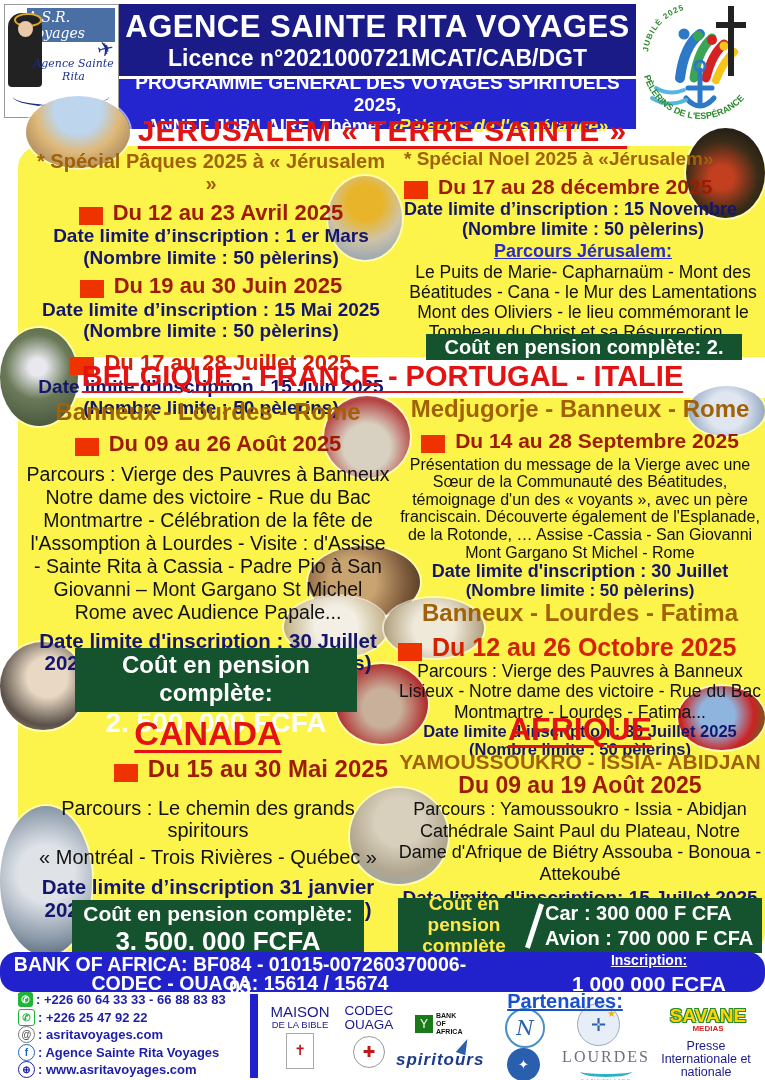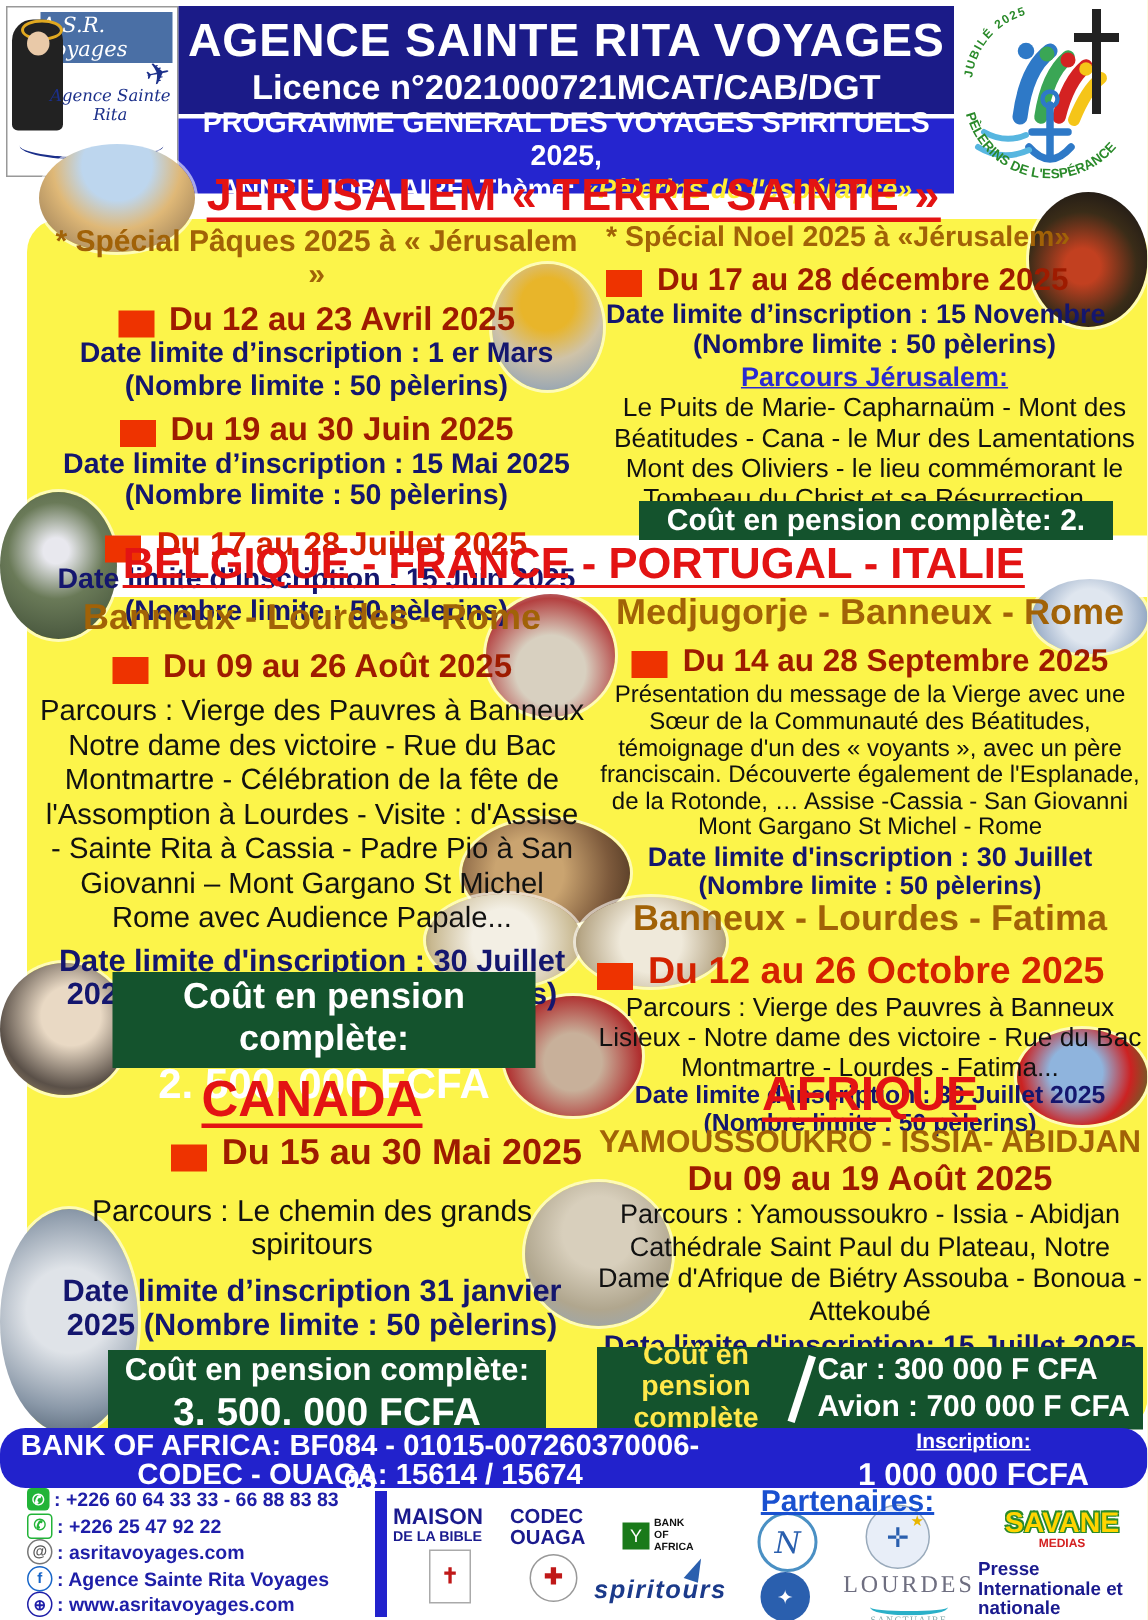--- a/index.html
+++ b/index.html
@@ -86,21 +86,21 @@
   .ic-wa{background:#22b438;color:#fff;}
   .ic-ph{background:#fff;border:1px solid #22b438;color:#22b438;}
   .ic-at{background:#fff;border:1px solid #777;color:#555;border-radius:50%;}
   .ic-fb{background:#fff;color:#1866c8;border:1px solid #1866c8;border-radius:50%;}
   .ic-gl{background:#fff;color:#1e1ea8;border:1px solid #1e1ea8;border-radius:50%;}
 
   .vdivider{left:250px;top:994px;width:8px;height:84px;background:#2222cc;}
   .partenaires{left:495px;top:990px;width:140px;text-align:center;color:#1950d0;font-size:20px;
                font-weight:bold;text-decoration:underline;}
 
-  .plogo-txt{color:#1a1a8e;font-weight:bold;line-height:1.05;}
+  .plogo-txt{color:#1a1a8e;font-weight:normal;text-align:center;line-height:1.05;}
   .mdb{left:262px;top:1004px;width:76px;}
   .mdb .m1{font-size:15px;} .mdb .m2{font-size:9.5px;}
   .mdb-box{width:26px;height:34px;margin:3px auto 0;background:#fff;border:1px solid #aaa;
            display:flex;align-items:center;justify-content:center;color:#c01818;font-size:14px;}
   .cod{left:340px;top:1004px;width:58px;}
   .cod .m1,.cod .m2{font-size:13.5px;}
   .cod-circle{width:30px;height:30px;margin:4px auto 0;border:1px solid #999;border-radius:50%;
               display:flex;align-items:center;justify-content:center;color:#c01818;font-size:15px;background:#fff;}
   .boa{left:415px;top:1006px;width:58px;height:36px;background:#fff;display:flex;align-items:center;}
   .boa-sq{width:18px;height:18px;background:#1a7a1a;margin-right:3px;color:#fff;font-size:12px;
@@ -250,20 +250,21 @@
   <div class="abs cost cost-eu" style="z-index:4;">
     <div class="c1">Coût en pension complète:</div>
     <div class="c2">2. 500. 000 FCFA</div>
   </div>
 
   <div class="abs col ctr" style="left:28px;top:714px;width:360px;z-index:4;">
     <div class="sect-title" style="font-size:34px;">CANADA</div>
     <div class="entryrow" style="margin-top:4px;text-align:right;"><span class="bullet"></span><span class="darkdate" style="font-size:24px;">Du 15 au 30 Mai 2025</span></div>
     <div class="body-black" style="font-size:20px;margin-top:14px;">Parcours : Le chemin des grands</div>
     <div class="body-black" style="font-size:20px;">spiritours</div>
+    <div class="body-black" style="font-size:20px;margin-top:4px;">« Montréal - Trois Rivières - Québec »</div>
     <div class="navy" style="font-size:20.5px;margin-top:8px;">Date limite d’inscription 31 janvier 2025 (Nombre limite : 50 pèlerins)</div>
   </div>
   <div class="abs cost cost-ca" style="z-index:4;">
     <div class="c1">Coût en pension complète:</div>
     <div class="c2">3. 500. 000 FCFA</div>
   </div>
 
   <div class="abs col ctr" style="left:398px;top:712px;width:364px;z-index:4;">
     <div class="sect-title" style="font-size:32px;">AFRIQUE</div>
     <div class="redhead" style="font-size:21px;margin-top:2px;">YAMOUSSOUKRO - ISSIA- ABIDJAN</div>

